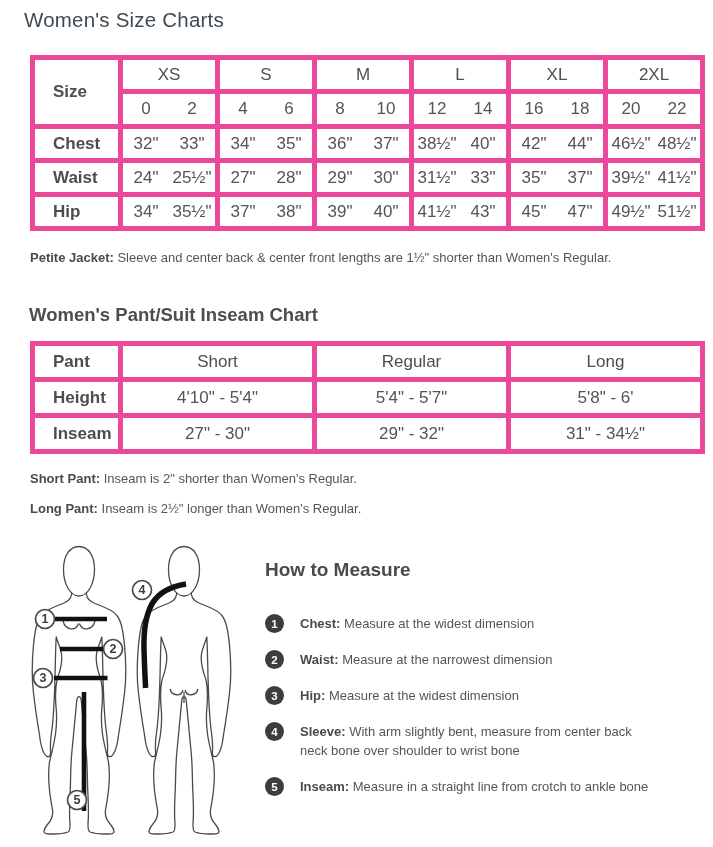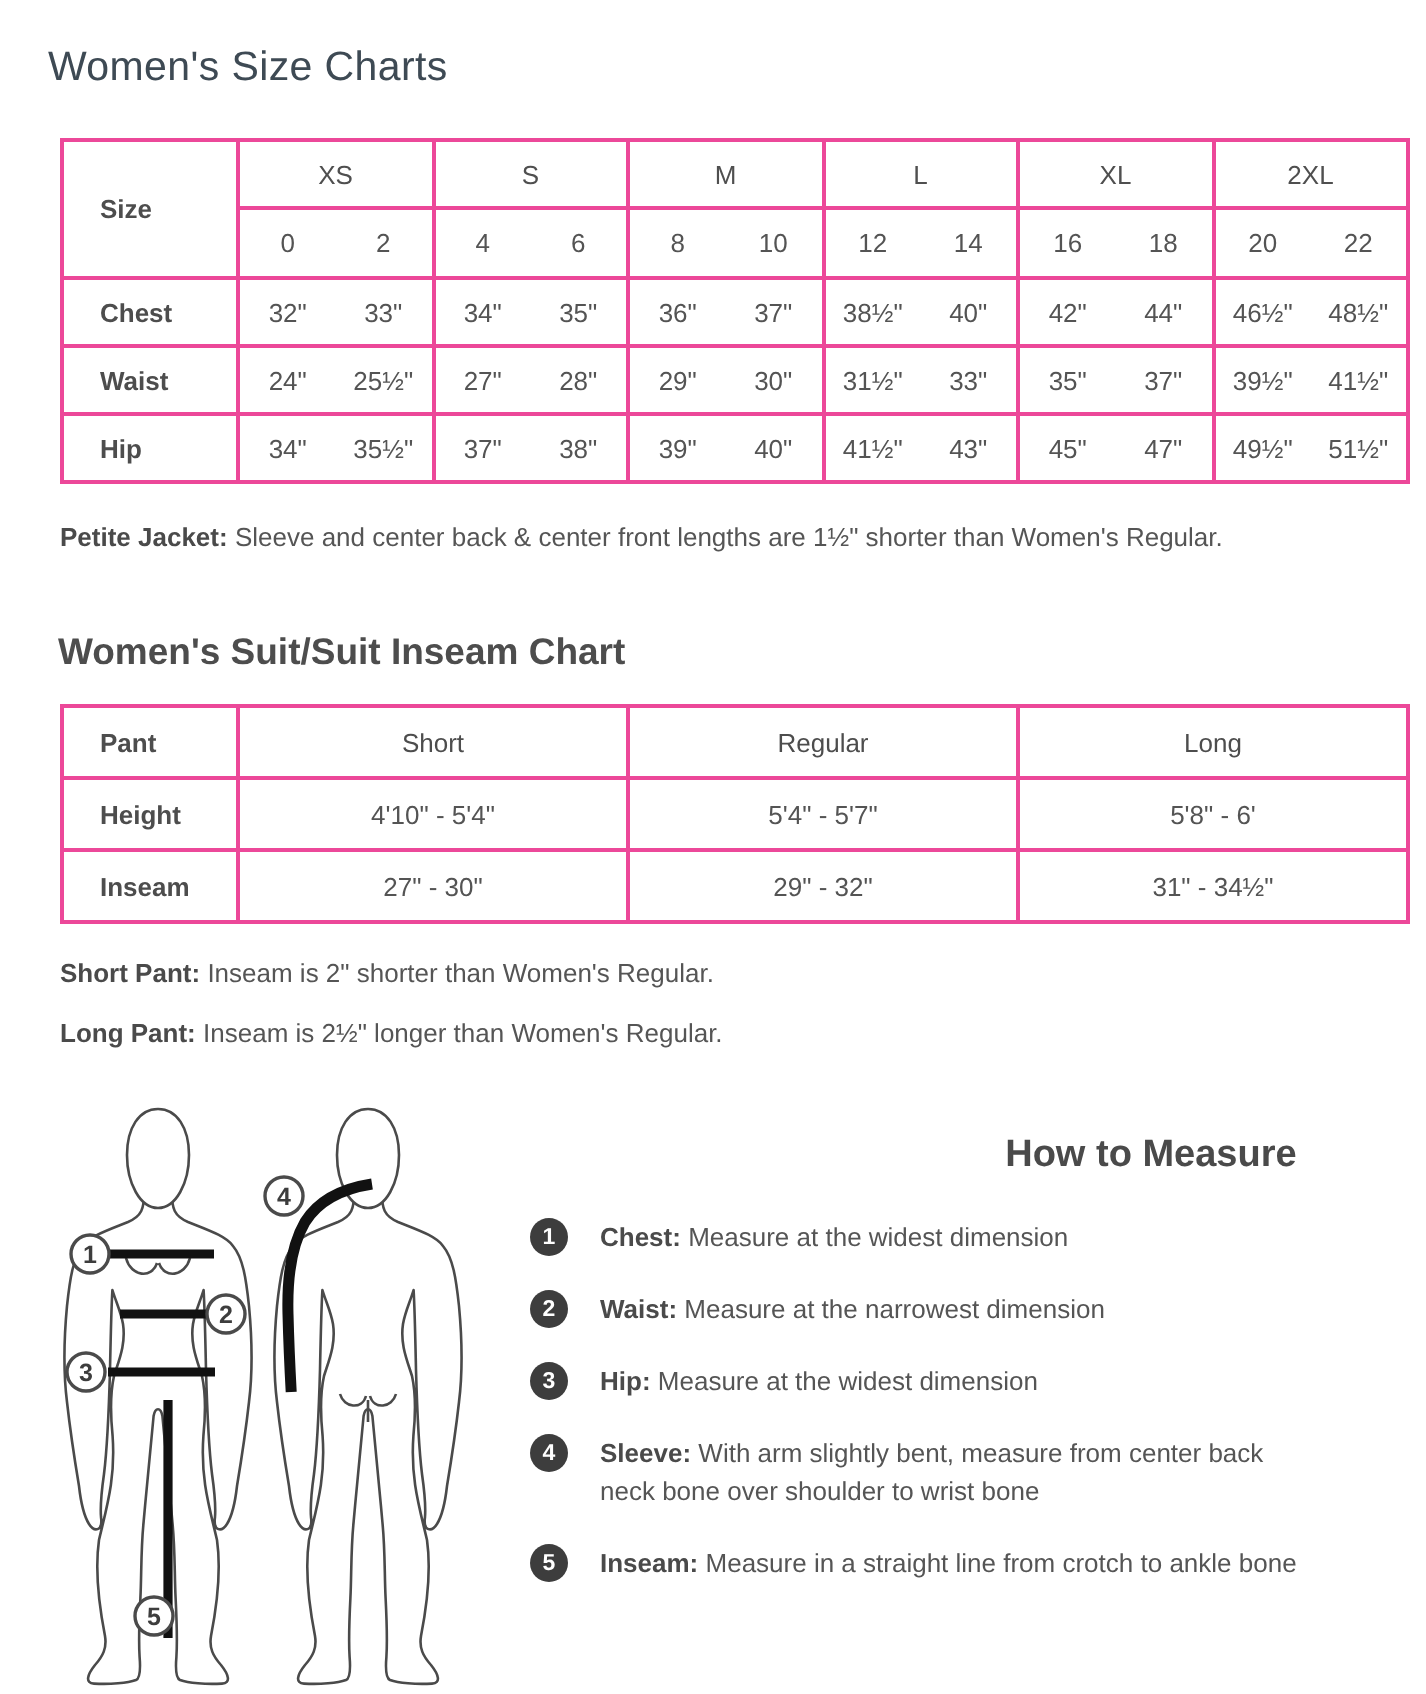--- a/index.html
+++ b/index.html
@@ -3,26 +3,26 @@
 <meta charset="utf-8">
 <style>
   * { box-sizing: border-box; margin: 0; padding: 0; }
   html, body { background: #fff; }
   body {
     width: 713px; height: 847px; overflow: hidden;
     font-family: "Liberation Sans", sans-serif;
     color: #555;
   }
   .page-title {
-    margin: 22px 0 0 24px;
+    margin: 8px 0 0 24px;
     font-size: 20.5px; font-weight: 500; color: #3e4a54; letter-spacing: .2px;
   }
   
   table { border-collapse: collapse; table-layout: fixed; width: 675px; }
-  th, td { border: 2px solid #ec4899; font-size: 13px; font-weight: 400; text-align: center; vertical-align: middle; color: #545454; }
+  th, td { border: 5px solid #ec4899; font-size: 17px; font-weight: 400; text-align: center; vertical-align: middle; color: #545454; }
   col.label-col { width: 88px; }
   .size-table { margin: 23px 0 0 30px; }
   .size-table .hrow1 th { height: 34px; }
   .size-table .hrow2 td { height: 35px; }
   .size-table .brow th, .size-table .brow td { height: 34px; }
   th.corner, th.rowlabel { text-align: left; padding-left: 18px; font-weight: 700; color: #4d4d4d; }
   .group-h { color: #4f4f4f; }
   .pair { padding: 0; }
   .pair span { display: inline-block; width: 50%; text-align: center; }
   .inseam-table { margin: 15px 0 0 30px; }
@@ -31,21 +31,21 @@
   
   .note { margin: 19px 0 0 30px; font-size: 13px; color: #555; }
   .note b { color: #4a4a4a; text-align: center; }
   .section-title { margin: 39px 0 0 29px; font-size: 18.5px; font-weight: 700; color: #4d4d4d; }
   .note-short { margin-top: 17px; }
   .note-long  { margin-top: 15px; }
   
   .measure-section { display: flex; margin: 27px 0 0 18px; gap: 15px; align-items: flex-start; }
   .figures-svg { width: 232px; height: 292px; flex-shrink: 0; }
   .measure-right { padding-top: 16px; }
-  .htm-title { font-size: 19px; font-weight: 700; color: #4a4a4a; margin-bottom: 20px; text-align: right; }
+  .htm-title { font-size: 19px; font-weight: 700; color: #4a4a4a; margin-bottom: 33px; }
   .step { display: flex; gap: 16px; margin-bottom: 17px; align-items: flex-start; }
   .bullet {
     width: 19px; height: 19px; border-radius: 50%; background: #3d3d3d;
     color: #fff; font-size: 11.5px; font-weight: 700;
     display: flex; align-items: center; justify-content: center; flex-shrink: 0; margin-top: 0;
   }
   .step-text { font-size: 13px; line-height: 19px; color: #555; max-width: 410px; }
   .step-text b { color: #4a4a4a; }
   .step-text span { white-space: pre-line; }
   
@@ -114,21 +114,21 @@
     <td class="pair"><span>39"</span><span>40"</span></td>
     <td class="pair"><span>41½"</span><span>43"</span></td>
     <td class="pair"><span>45"</span><span>47"</span></td>
     <td class="pair"><span>49½"</span><span>51½"</span></td>
   </tr>
 </tbody>
   </table>
 
 <p class="note"><b>Petite Jacket:</b> <span>Sleeve and center back &amp; center front lengths are 1½" shorter than Women's Regular.</span></p>
 
-<h2 class="section-title">Women's Suit/Suit Inseam Chart</h2>
+<h2 class="section-title">Women's Pant/Suit Inseam Chart</h2>
 
 <table class="inseam-table">
   <colgroup>
       <col class="label-col">
       <col>
       <col>
       <col>
     </colgroup>
   <tbody>
       <tr>

